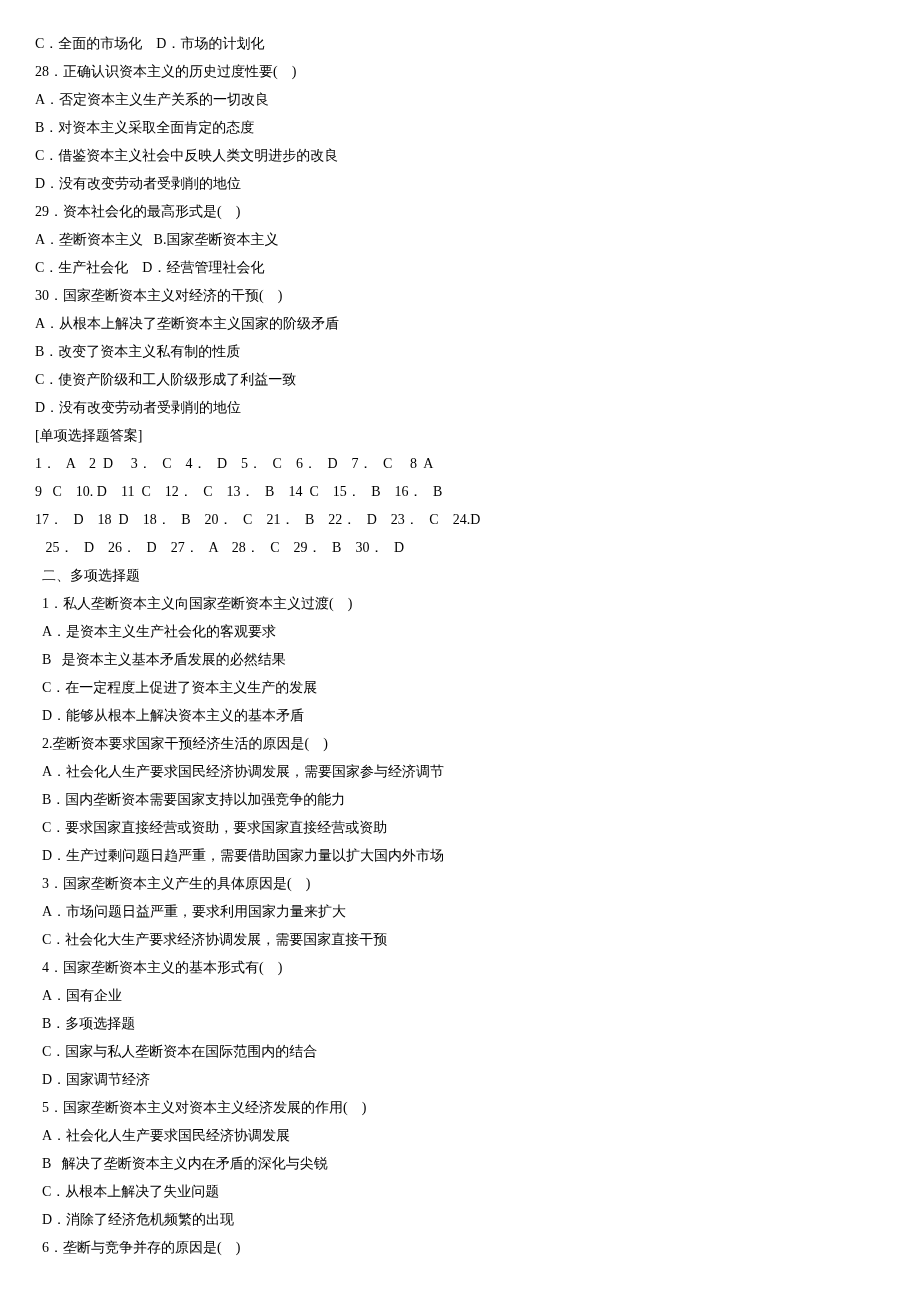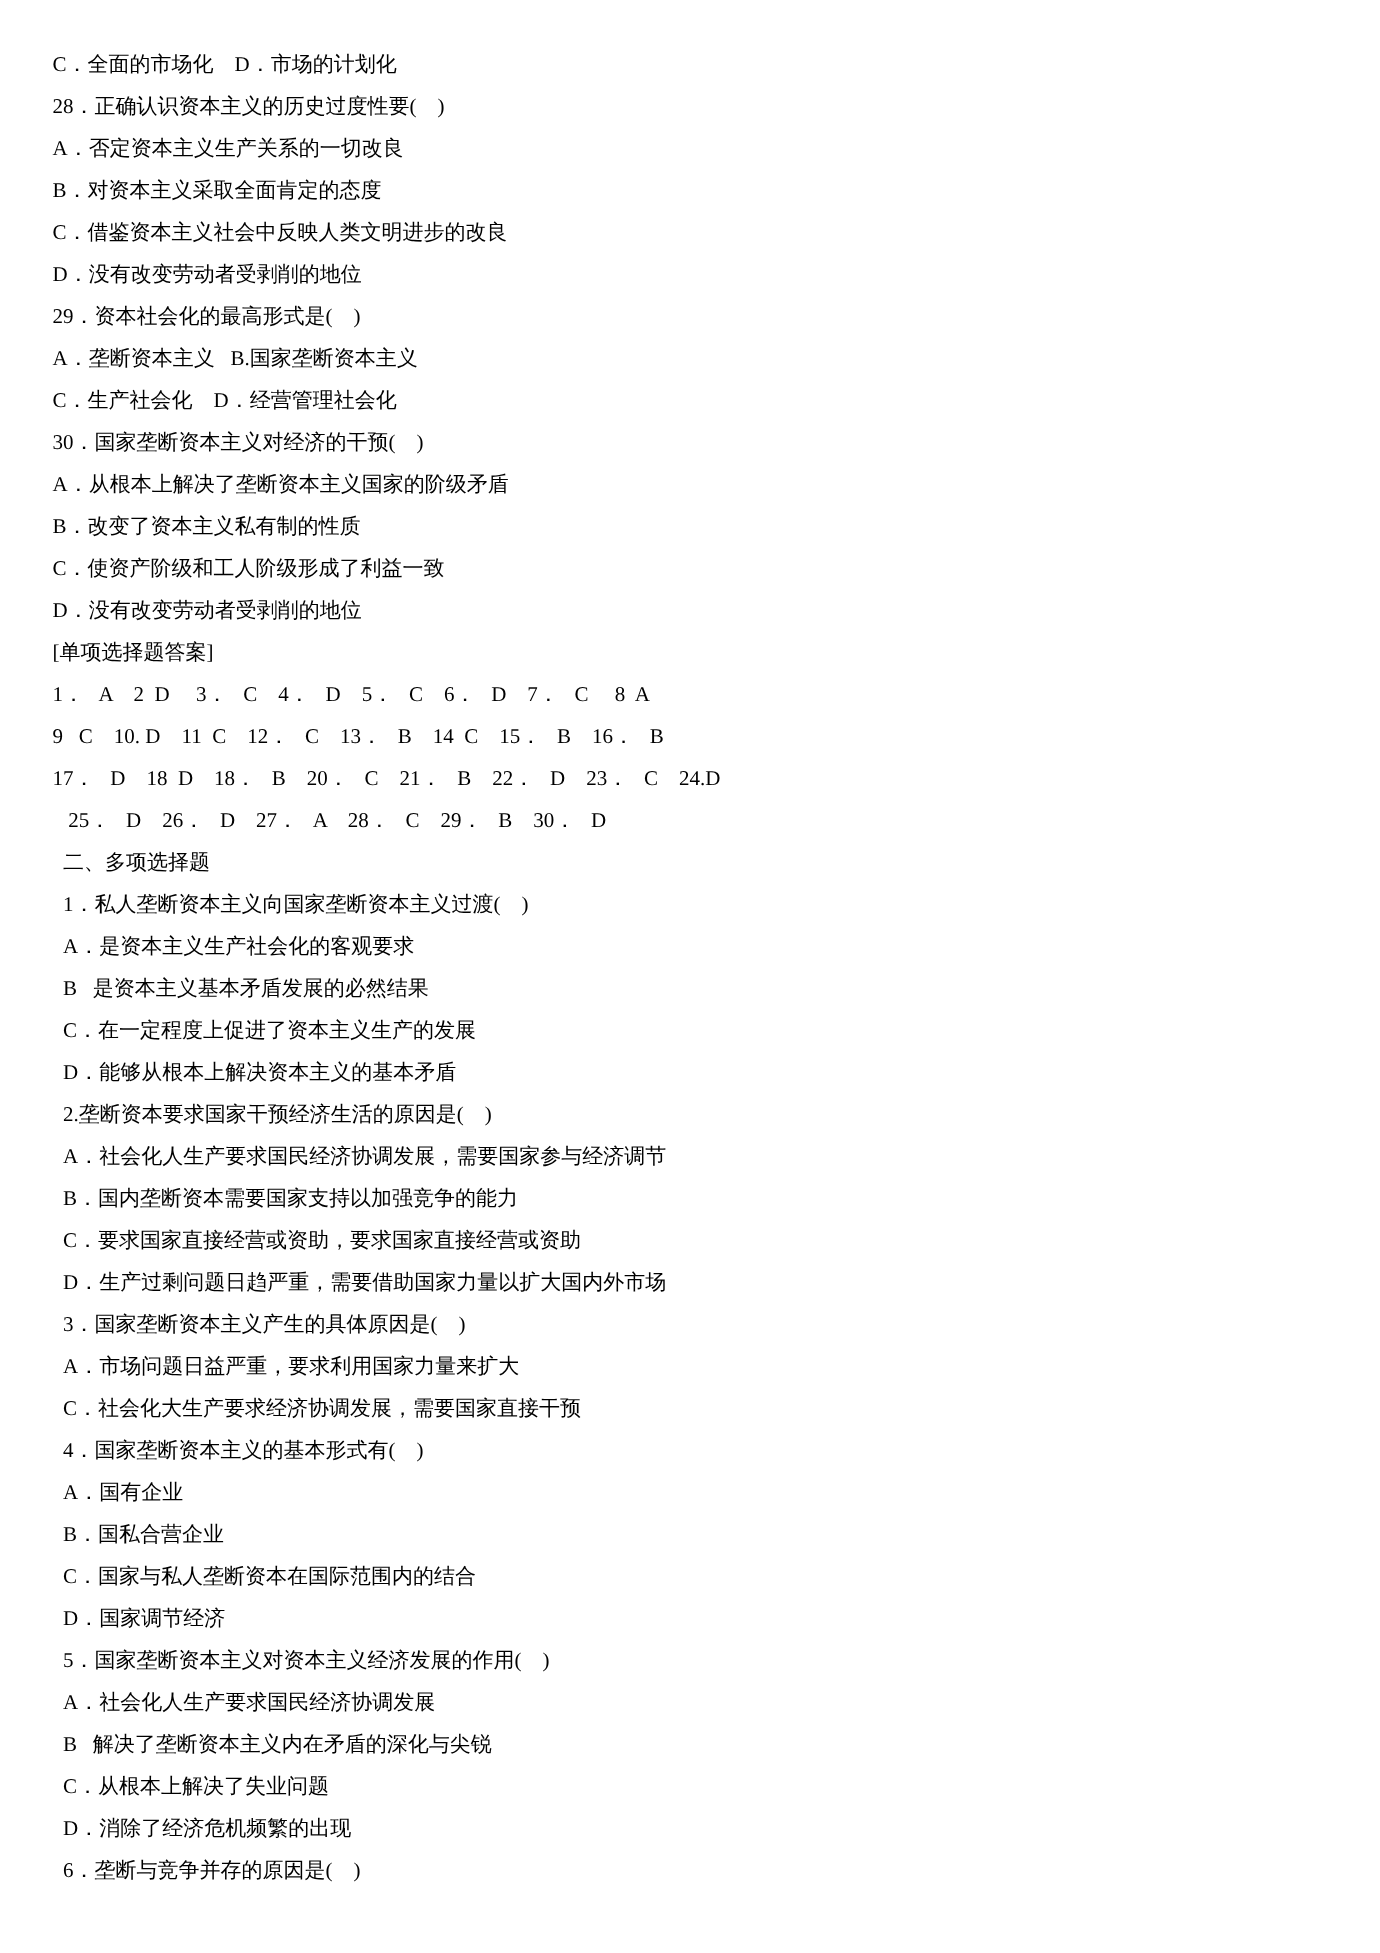--- a/index.html
+++ b/index.html
@@ -49,21 +49,21 @@
     <div class="line">  2.垄断资本要求国家干预经济生活的原因是(    )</div>
     <div class="line">  A．社会化人生产要求国民经济协调发展，需要国家参与经济调节</div>
     <div class="line">  B．国内垄断资本需要国家支持以加强竞争的能力</div>
     <div class="line">  C．要求国家直接经营或资助，要求国家直接经营或资助</div>
     <div class="line">  D．生产过剩问题日趋严重，需要借助国家力量以扩大国内外市场</div>
     <div class="line">  3．国家垄断资本主义产生的具体原因是(    )</div>
     <div class="line">  A．市场问题日益严重，要求利用国家力量来扩大</div>
     <div class="line">  C．社会化大生产要求经济协调发展，需要国家直接干预</div>
     <div class="line">  4．国家垄断资本主义的基本形式有(    )</div>
     <div class="line">  A．国有企业</div>
-    <div class="line">  B．国私合营企业</div>
+    <div class="line">  B．多项选择题</div>
     <div class="line">  C．国家与私人垄断资本在国际范围内的结合</div>
     <div class="line">  D．国家调节经济</div>
     <div class="line">  5．国家垄断资本主义对资本主义经济发展的作用(    )</div>
     <div class="line">  A．社会化人生产要求国民经济协调发展</div>
     <div class="line">  B   解决了垄断资本主义内在矛盾的深化与尖锐</div>
     <div class="line">  C．从根本上解决了失业问题</div>
     <div class="line">  D．消除了经济危机频繁的出现</div>
     <div class="line">  6．垄断与竞争并存的原因是(    )</div>
   </div>
 

